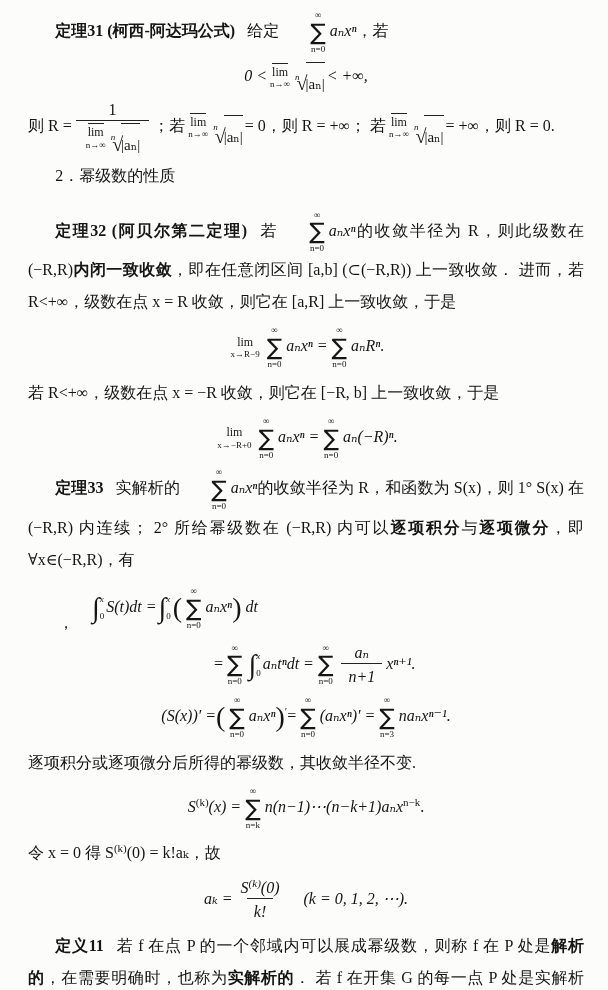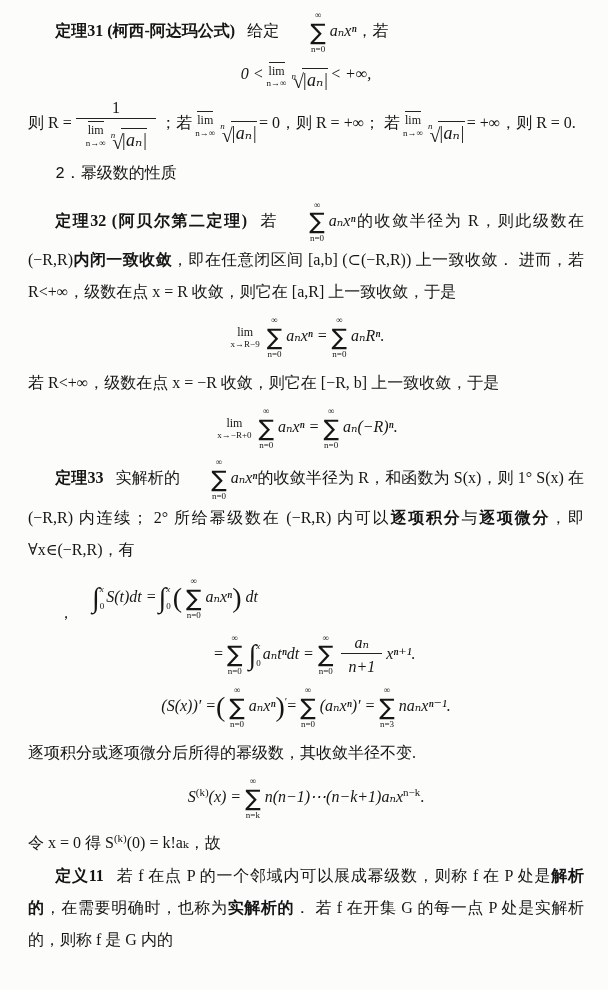--- a/index.html
+++ b/index.html
@@ -25,34 +25,34 @@
   .sum .sg{font-size:23px;line-height:1;font-family:"DejaVu Sans",sans-serif;}
   
   .limov,.limpl{display:inline-flex;flex-direction:column;align-items:center;vertical-align:middle;margin:0 3px;line-height:1;}
   .lw{font-size:12px;line-height:1.2;}
   .ov .lw{border-top:1.2px solid #222;padding-top:1px;}
   .ls{font-size:9px;line-height:1.2;}
   
   .root{display:inline-flex;align-items:flex-end;margin:0 2px;}
   .ri{font-size:9px;margin-right:-3px;margin-bottom:10px;font-style:italic;}
   .rs{font-size:20px;line-height:1;}
-  .rb{border-top:1.3px solid #222;padding-top:1px;margin-left:-2px;font-size:18px;font-style:italic;line-height:1.2;}
+  .rb{border-top:1.3px solid #222;padding-top:12px;margin-left:-2px;font-size:15px;line-height:1.2;}
   
   .intg{display:inline-flex;align-items:center;margin:0 2px;vertical-align:middle;}
   .ig{font-size:28px;line-height:1;}
   .ib{display:inline-flex;flex-direction:column;justify-content:space-between;height:30px;margin-left:0px;}
   .iu{font-size:9px;line-height:1;font-style:italic;margin-top:2px;}
   .il{font-size:9px;line-height:1;margin-bottom:2px;}
   
   .frac{display:inline-flex;flex-direction:column;align-items:center;vertical-align:middle;margin:0 4px;}
   .frac .num{line-height:1.25;padding:0 4px;}
   .frac .den{border-top:1.3px solid #222;line-height:1.35;padding:2px 7px 0;}
   .bigp{font-size:28px;vertical-align:middle;line-height:1;font-weight:400;}
   .pr{font-size:11px;vertical-align:super;}
-  .heading{margin:6px 0 10px;font-family:Liberation Mono, monospace;}
+  .heading{margin:6px 0 18px;}
   .stray{position:absolute;left:30px;bottom:-2px;}
   .f4wrap{position:relative;}
 </style>
 </head>
 <body>
 
 <div class="page">
 
   <p class="para indent"><span class="bold">定理31 (柯西-阿达玛公式)</span><span class="gapL">给定</span><span class="sum">
         <span class="sb">∞</span>
@@ -192,16 +192,20 @@
 
 
   <div class="formula"><span class="mi">S</span><sup class="pr">(k)</sup><span class="mi">(x) =</span><span class="sum">
         <span class="sb">∞</span>
         <span class="sg">∑</span>
         <span class="sb">n=k</span>
       </span><span class="mi">n(n−1)⋯(n−k+1)aₙx</span><sup class="pr">n−k</sup><span>.</span></div>
 
   <p class="para"><span>令 x = 0 得 S</span><sup class="pr">(k)</sup><span>(0) = k!aₖ，故</span></p>
 
+  <div class="formula"><span class="mi">aₖ =</span><span class="frac">
+        <span class="num mi"><span>S</span><sup class="pr">(k)</sup><span>(0)</span></span>
+        <span class="den mi">k!</span>
+      </span><span class="mi">　(k = 0, 1, 2, ⋯).</span></div>
 
   <p class="para indent"><span class="bold">定义11</span><span class="gapL">若 f 在点 P 的一个邻域内可以展成幂级数，则称 f 在 P 处是</span><span class="bold">解析的</span><span>，在需要明确时，也称为</span><span class="bold">实解析的</span><span>． 若 f 在开集 G 的每一点 P 处是实解析的，则称 f 是 G 内的</span></p>
 
 </div>
 
 </body></html>

